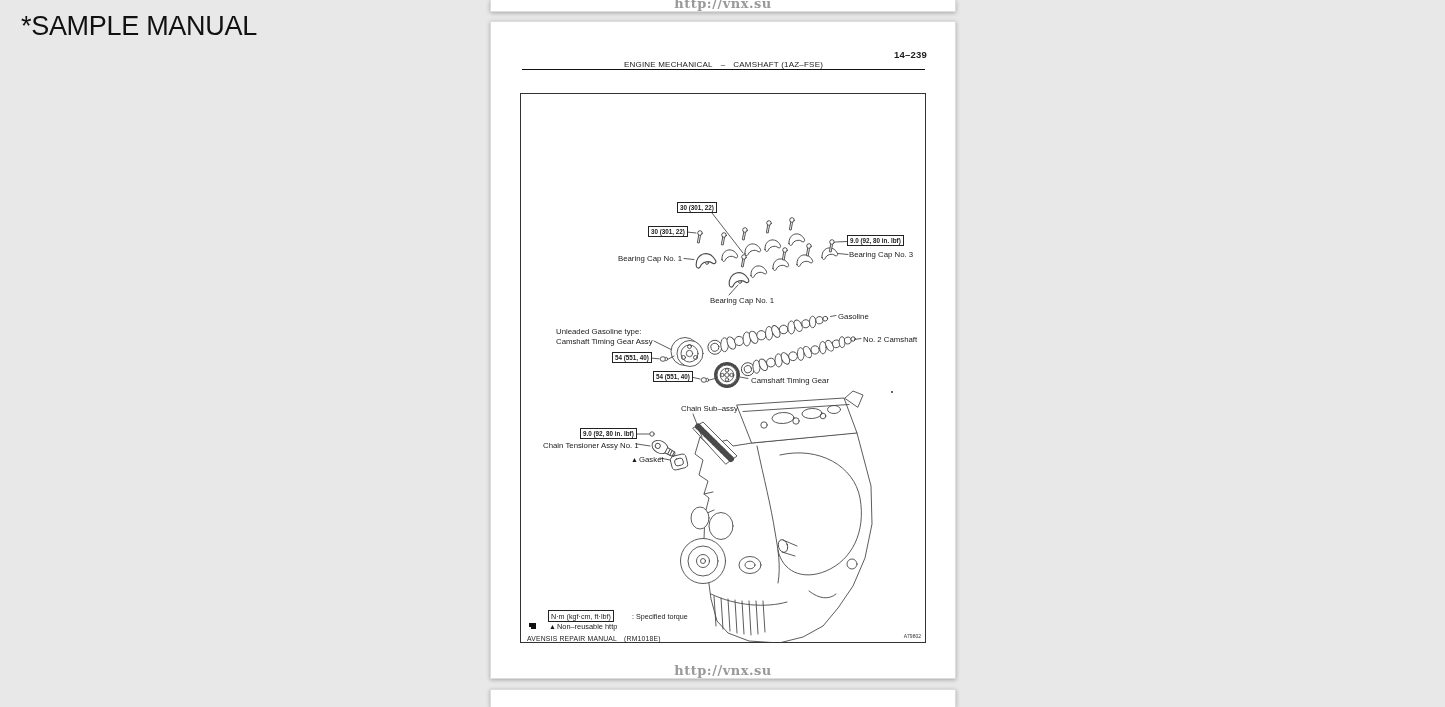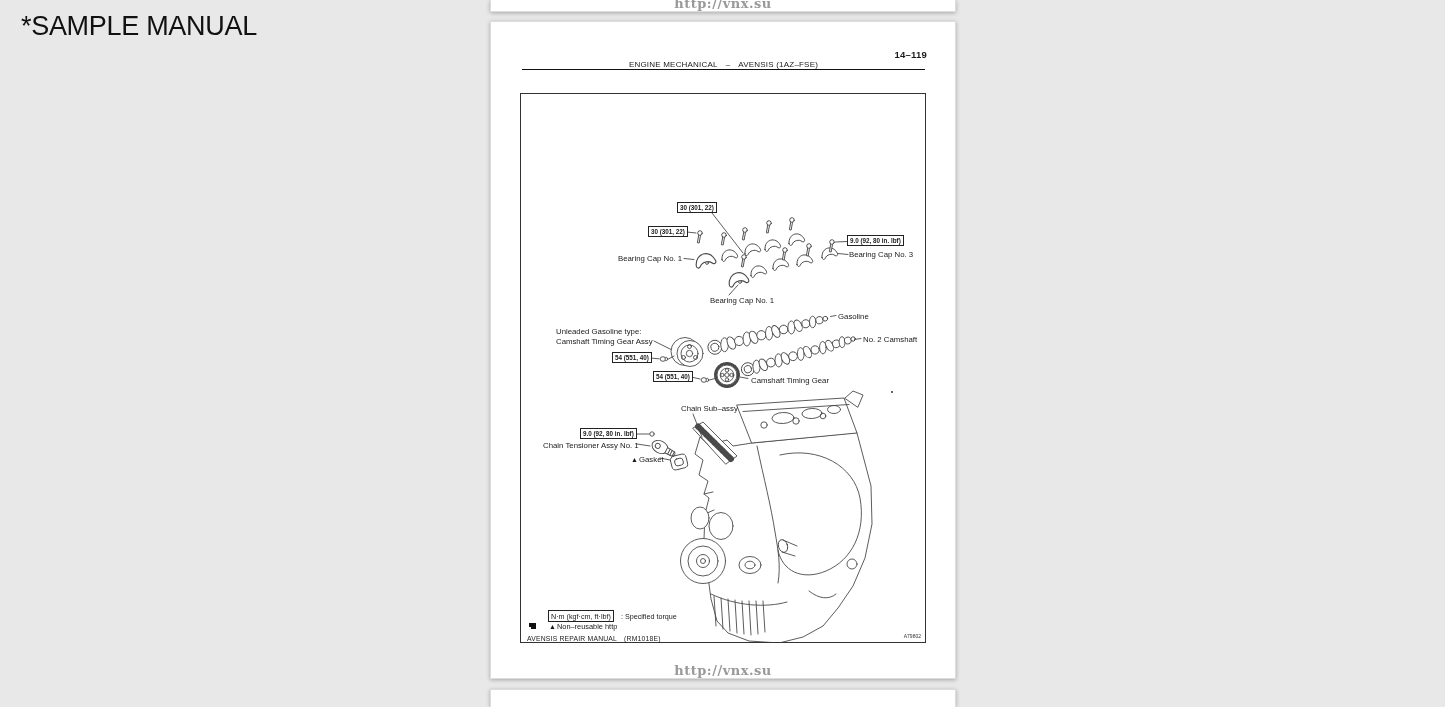--- a/index.html
+++ b/index.html
@@ -55,21 +55,21 @@
   }
   .pl{
     position:absolute;font-size:7.8px;line-height:1.2;
     white-space:nowrap;z-index:3;
   }
   .tri{font-size:7px;margin-right:1px;}
   .legend-row{
     position:absolute;left:27px;top:516px;display:flex;
     align-items:center;font-size:7.2px;white-space:nowrap;z-index:3;
   }
-  .legend-row .ubox{border:0.9px solid #222;padding:0.5px 2px;margin-right:7px;}
+  .legend-row .ubox{border:0.9px solid #222;padding:0.5px 2px;margin-right:18px;}
   .legend-row2{
     position:absolute;left:28px;top:528px;font-size:7.4px;
     white-space:nowrap;z-index:3;
   }
   .note-glyph{
     position:absolute;left:8px;top:529px;width:7px;height:6px;
     background:#111;z-index:3;
   }
   .note-glyph:after{
     content:"";position:absolute;left:0;bottom:0;width:2px;height:2px;background:#fff;
@@ -87,24 +87,24 @@
 <body>
 
 <div class="sample-watermark">*SAMPLE MANUAL</div>
 
 <div class="page page-prev">
   <div class="site-watermark wm-top">http://vnx.su</div>
 </div>
 
 <div class="page page-main">
 
-  <div class="page-number">14–119</div>
+  <div class="page-number">14–239</div>
 
   <div class="header-line">
-    <span class="sec">ENGINE MECHANICAL</span><span class="sep">–</span><span>AVENSIS (1AZ–FSE)</span>
+    <span class="sec">ENGINE MECHANICAL</span><span class="sep">–</span><span>CAMSHAFT (1AZ–FSE)</span>
   </div>
   <div class="header-rule"></div>
 
   <div class="figure-frame">
 
     <svg width="404" height="548" viewBox="0 0 404 548">
       <defs>
         <path id="cap" d="M-8,2.5 C-7,-2.5 -3.5,-5 0,-5 C3.5,-5 7,-2.5 8,2.5 C8.4,4.5 6.5,5.6 5.2,4.2 C3,0.8 -3,0.8 -5.2,4.2 C-6.5,5.6 -8.4,4.5 -8,2.5 Z"></path>
         <g id="bolt">
           <path d="M-0.9,1.8 L-0.9,10 L0.9,10 L0.9,1.8 Z"></path>

